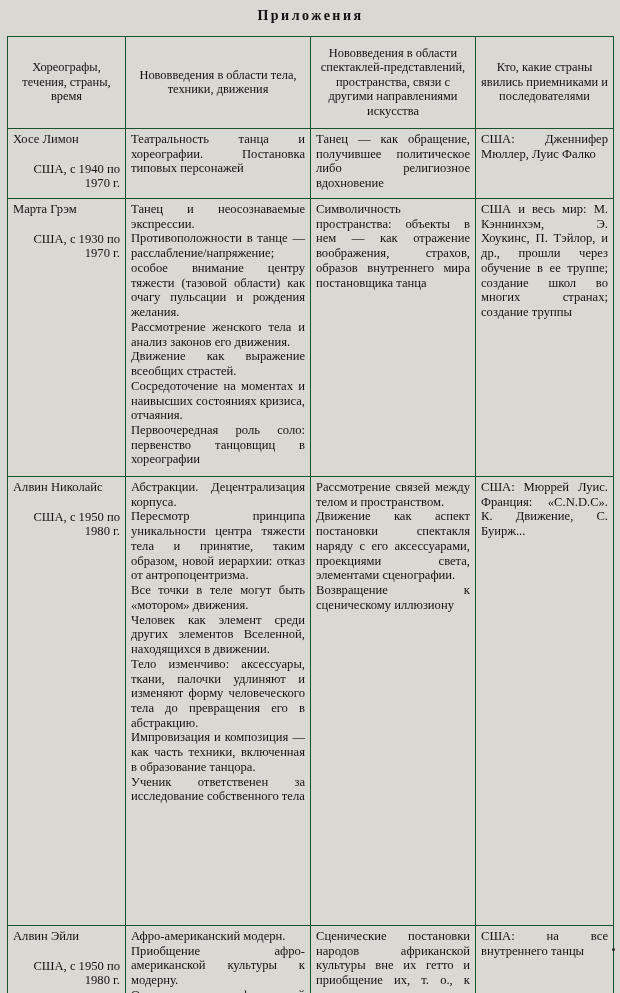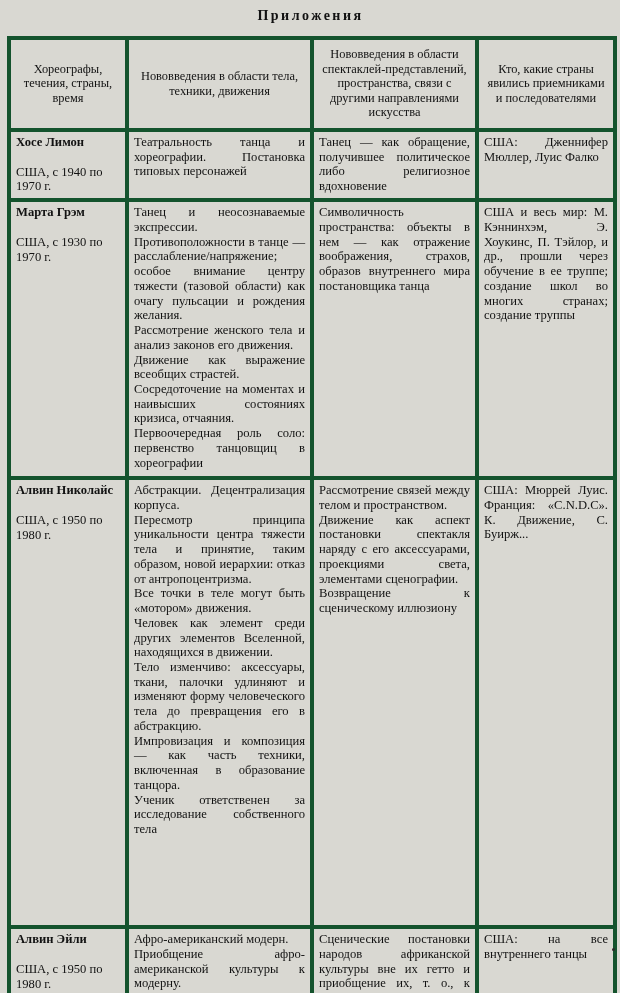--- a/index.html
+++ b/index.html
@@ -19,21 +19,21 @@
     letter-spacing:2.5px;
     margin-top:2px;
     margin-bottom:12px;
   }
   table.main {
     border-collapse:collapse;
     table-layout:fixed;
     width:606px;
   }
   th, td {
-    border:4px solid #14532d;
+    border:1px solid #14532d;
     padding:3px 5px 4px 5px;
     font-size:12.6px;
     line-height:1.17;
     vertical-align:top;
     overflow:hidden;
   }
   thead th {
     vertical-align:middle;
     text-align:center;
     font-weight:normal;
@@ -46,22 +46,22 @@
   tr.row-3 { height:131px; }
   td.textcell {
     text-align:justify;
     white-space:pre-line;
   }
   td.who {
     text-align:justify;
     white-space:pre-line;
     margin-top:8px;
   }
-  .chor-name { text-align:left;font-weight:bold; }
-  .chor-period { margin-top:15px; text-align:left; }
+  .chor-name { text-align:left; }
+  .chor-period { margin-top:15px; text-align:right; }
   .page-number {
     font-size:19px;
     margin-top:5px;
     padding-left:2px;
     letter-spacing:1px;
   }
   .speck {
     position:absolute;
     right:5px;
     bottom:42px;

